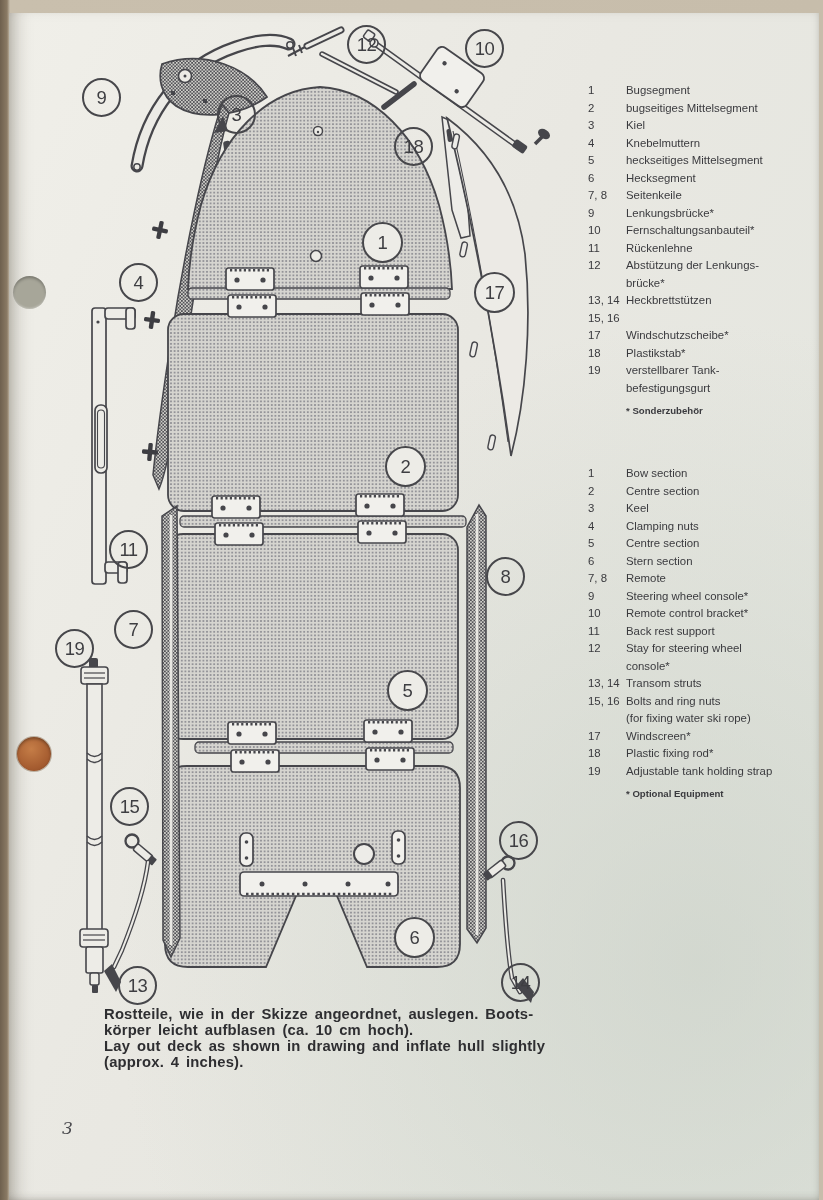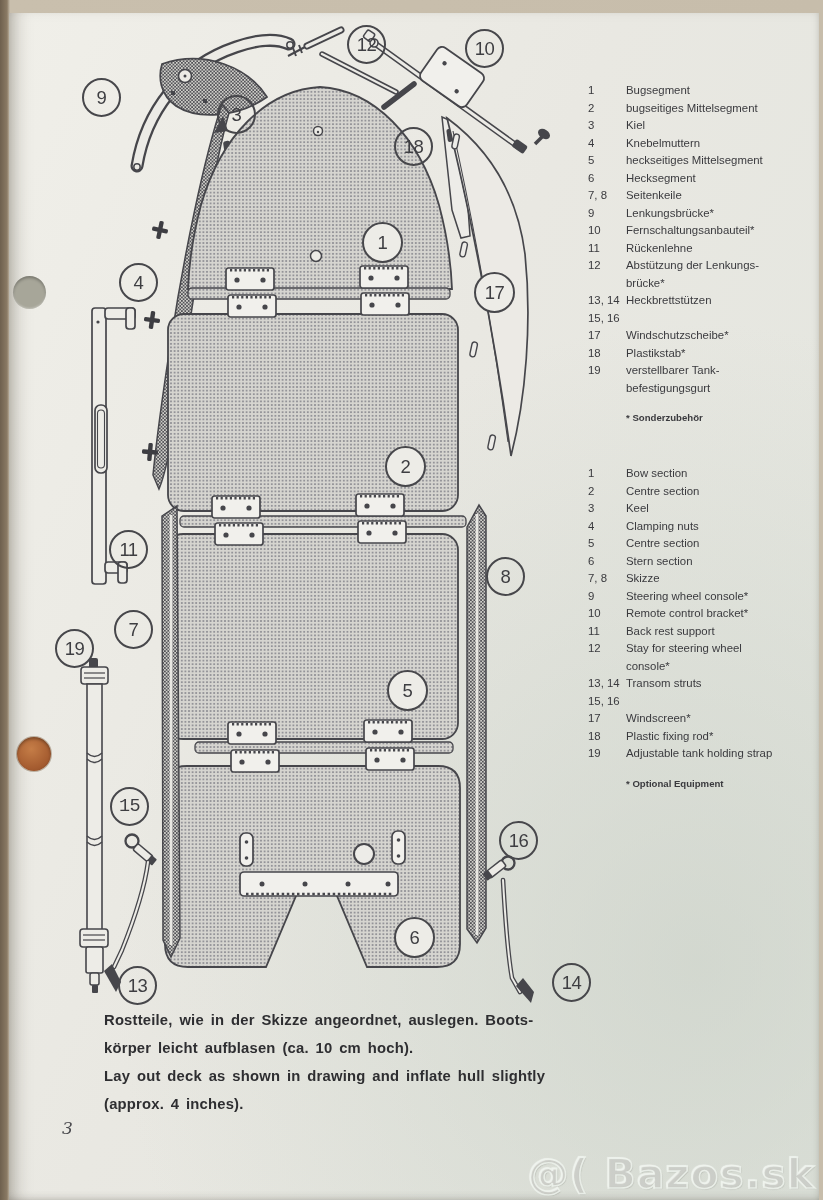--- a/index.html
+++ b/index.html
@@ -24,23 +24,23 @@
   .callout{position:absolute;width:35px;height:35px;margin:-18px 0 0 -18px;
     border:2.2px solid #47474b;border-radius:50%;display:flex;align-items:center;justify-content:center;
     font-size:18.5px;color:#3e3e42;letter-spacing:-.5px;background:transparent;}
   .callout.filled{background:#edece7;width:37px;height:37px;margin:-19px 0 0 -19px;}
   .plist{position:absolute;left:588px;width:234px;font-size:11.4px;color:#3a3a3e;}
   .plist-de{top:82px;}
   .plist-en{top:465px;}
   .prow{display:flex;line-height:17.5px;}
   .prow .no{width:38px;flex:none;}
   .prow .lbl{white-space:pre-line;}
-  .pfoot{font-size:9.6px;margin-left:38px;line-height:13px;margin-top:14px;font-weight:bold;}
+  .pfoot{font-size:9.6px;margin-left:38px;line-height:13px;margin-top:7px;font-weight:bold;}
   .instructions{position:absolute;left:104px;top:1006px;width:505px;color:#2e2e31;}
-  .instructions p{margin:0;font-size:14.8px;font-weight:bold;line-height:28px;
+  .instructions p{margin:0;font-size:14.8px;font-weight:bold;line-height:16px;
     white-space:pre-line;word-spacing:2.5px;letter-spacing:.2px;}
   .instructions p.en{}
   .pagenum{position:absolute;left:62px;top:1118px;font-family:"DejaVu Serif",serif;
     font-style:italic;font-size:17px;color:#4a4a4e;}
   .watermark{position:absolute;right:8px;bottom:2px;font-family:"DejaVu Sans",sans-serif;
     font-weight:bold;font-size:41px;letter-spacing:1px;color:rgba(235,239,233,.22);
     -webkit-text-stroke:1.6px rgba(240,244,238,.85);
     text-shadow:1px 1px 1px rgba(105,110,100,.3), -1px -1px 1px rgba(255,255,255,.45);}
 </style>
 </head>
@@ -258,25 +258,25 @@
       <div class="callout" style="left: 412px; top: 145px;">18</div>
       <div class="callout filled" style="left: 381px; top: 241px;">1</div>
       <div class="callout" style="left: 137px; top: 281px;">4</div>
       <div class="callout filled" style="left: 493px; top: 291px;">17</div>
       <div class="callout filled" style="left: 404px; top: 465px;">2</div>
       <div class="callout" style="left: 127px; top: 548px;">11</div>
       <div class="callout" style="left: 504px; top: 575px;">8</div>
       <div class="callout" style="left: 132px; top: 628px;">7</div>
       <div class="callout" style="left: 73px; top: 647px;">19</div>
       <div class="callout filled" style="left: 406px; top: 689px;">5</div>
-      <div class="callout" style="left: 128px; top: 805px; font-family: Liberation Mono, monospace;">15</div>
+      <div class="callout" style="left: 128px; top: 805px;">15</div>
       <div class="callout" style="left: 517px; top: 839px;">16</div>
       <div class="callout filled" style="left: 413px; top: 936px;">6</div>
       <div class="callout" style="left: 136px; top: 984px;">13</div>
-      <div class="callout" style="left: 570px; top: 981px;">14</div>
+      <div class="callout" style="left: 519px; top: 981px;">14</div>
     </div>
 
   <div class="plist plist-de">
     <div>
 
     <div class="prow">
           <span class="no">1</span>
           <span class="lbl">Bugsegment</span>
         </div>
         <div class="prow">
@@ -366,21 +366,21 @@
         <div class="prow">
           <span class="no">5</span>
           <span class="lbl">Centre section</span>
         </div>
         <div class="prow">
           <span class="no">6</span>
           <span class="lbl">Stern section</span>
         </div>
         <div class="prow">
           <span class="no">7, 8</span>
-          <span class="lbl">Skizze</span>
+          <span class="lbl">Remote</span>
         </div>
         <div class="prow">
           <span class="no">9</span>
           <span class="lbl">Steering wheel console*</span>
         </div>
         <div class="prow">
           <span class="no">10</span>
           <span class="lbl">Remote control bracket*</span>
         </div>
         <div class="prow">
@@ -391,20 +391,22 @@
           <span class="no">12</span>
           <span class="lbl">Stay for steering wheel
 console*</span>
         </div>
         <div class="prow">
           <span class="no">13, 14</span>
           <span class="lbl">Transom struts</span>
         </div>
         <div class="prow">
           <span class="no">15, 16</span>
+          <span class="lbl">Bolts and ring nuts
+(for fixing water ski rope)</span>
         </div>
         <div class="prow">
           <span class="no">17</span>
           <span class="lbl">Windscreen*</span>
         </div>
         <div class="prow">
           <span class="no">18</span>
           <span class="lbl">Plastic fixing rod*</span>
         </div>
         <div class="prow">
@@ -416,14 +418,13 @@
   </div>
 
   <div class="instructions">
     <p class="de">Rostteile, wie in der Skizze angeordnet, auslegen. Boots-
 körper leicht aufblasen (ca. 10 cm hoch).</p>
     <p class="en">Lay out deck as shown in drawing and inflate hull slightly
 (approx. 4 inches).</p>
   </div>
 
   <div class="pagenum">3</div>
-  <div class="watermark">@( Bazos.sk</div>
 </div>
 
 </body></html>

